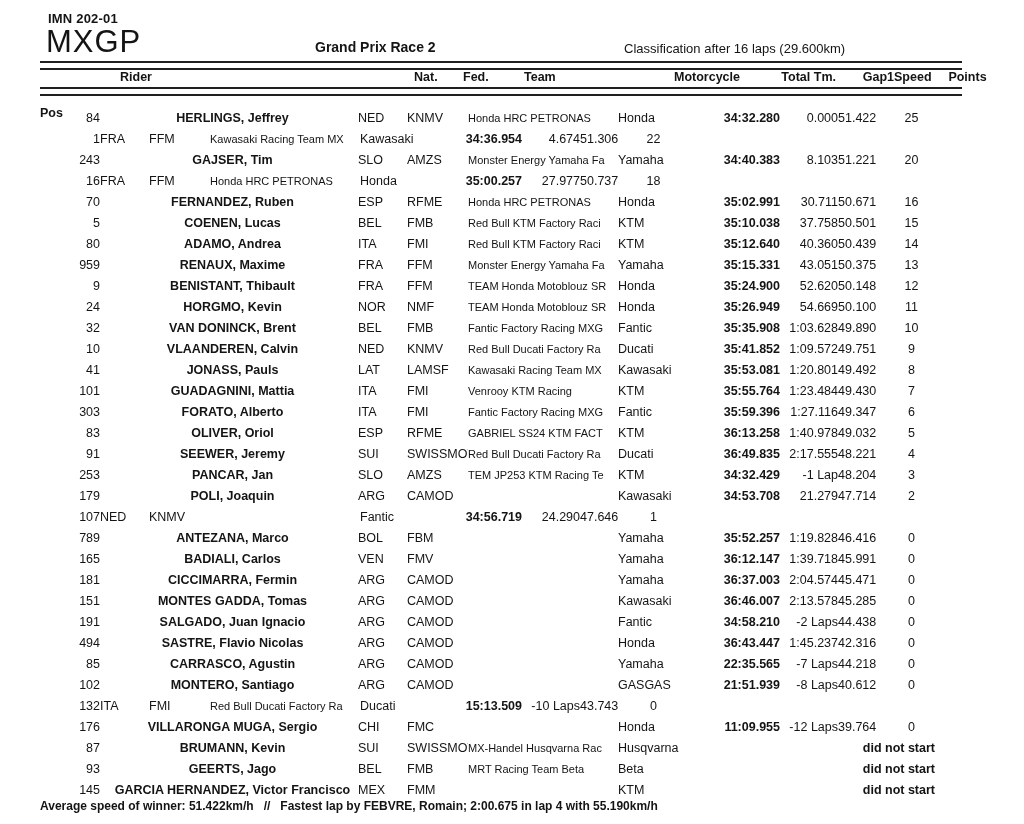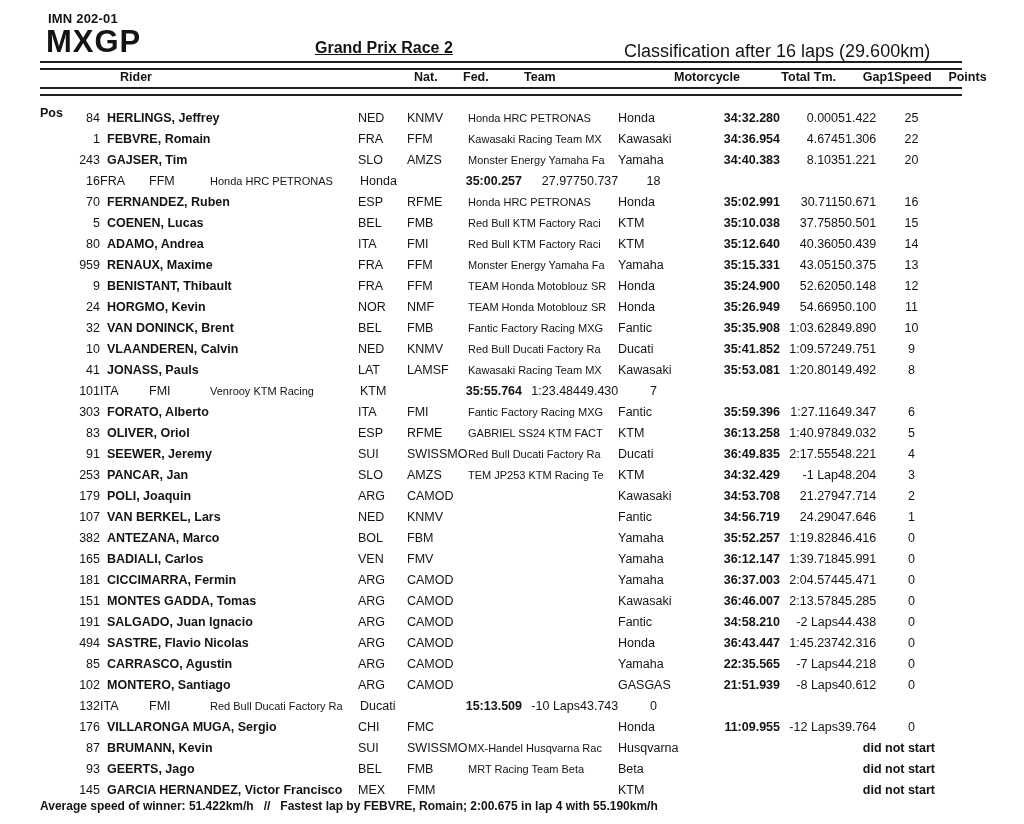--- a/index.html
+++ b/index.html
@@ -5,33 +5,33 @@
   html,body{margin:0;padding:0;background:#e9e9e9;}
   .page{
     position:relative;
     width:1024px;height:824px;
     background:#ffffff;
     font-family:"Liberation Sans","DejaVu Sans",sans-serif;
     color:#141414;
     overflow:hidden;
   }
   .event-code{position:absolute;left:48px;top:11px;font-size:13px;font-weight:bold;letter-spacing:.2px;}
-  .category{position:absolute;left:46px;top:24px;font-size:31px;font-weight:bold;letter-spacing:1px;}
-  .race-title{position:absolute;left:315px;top:39px;font-size:16px;font-weight:bold;text-decoration:underline;}
-  .classification{position:absolute;left:624px;top:41px;font-size:18px;}
+  .category{position:absolute;left:46px;top:24px;font-size:31px;font-weight:normal;letter-spacing:1px;}
+  .race-title{position:absolute;left:315px;top:39px;font-size:14px;font-weight:bold;}
+  .classification{position:absolute;left:624px;top:41px;font-size:13px;}
   .rule{position:absolute;left:40px;width:922px;height:5px;border-top:2px solid #1f1f1f;border-bottom:2px solid #1f1f1f;}
   .rule-1{top:61px;}
   .rule-2{top:87px;}
   .header-row{position:absolute;left:40px;top:68px;display:flex;font-size:12.5px;font-weight:bold;line-height:18px;}
   .rows{position:absolute;left:40px;top:108px;}
   .row{display:flex;height:21px;line-height:21px;font-size:12.5px;white-space:nowrap;}
   .cell{overflow:hidden;white-space:nowrap;}
   .c-pos{width:24px;font-weight:bold;margin-top:36px;}
   .c-num{width:36px;text-align:right;}
-  .c-name{width:251px;padding-left:7px;font-weight:bold;}
+  .c-name{width:251px;padding-left:7px;font-weight:bold;text-align:center;}
   .c-nat{width:49px;}
   .c-fed{width:61px;}
   .c-team{width:150px;font-size:11px;}
   .c-bike{width:86px;}
   .c-total{width:76px;text-align:right;font-weight:bold;}
   .c-gap{width:58px;text-align:right;}
   .c-speed{width:50px;text-align:left;}
   .c-points{width:47px;text-align:center;}
   .c-status{width:231px;text-align:right;font-weight:bold;}
   .h-rider{width:294px;padding-left:56px;}
@@ -74,21 +74,20 @@
         <span class="cell c-team">Honda HRC PETRONAS</span>
         <span class="cell c-bike">Honda</span>
         <span class="cell c-total">34:32.280</span>
         <span class="cell c-gap">0.000</span>
         <span class="cell c-speed">51.422</span>
         <span class="cell c-points">25</span>
       </div>
       <div class="row">
         <span class="cell c-pos">2</span>
         <span class="cell c-num">1</span>
-        <span class="cell c-name">FEBVRE, Romain</span>
         <span class="cell c-nat">FRA</span>
         <span class="cell c-fed">FFM</span>
         <span class="cell c-team">Kawasaki Racing Team MX</span>
         <span class="cell c-bike">Kawasaki</span>
         <span class="cell c-total">34:36.954</span>
         <span class="cell c-gap">4.674</span>
         <span class="cell c-speed">51.306</span>
         <span class="cell c-points">22</span>
       </div>
       <div class="row">
@@ -229,20 +228,21 @@
         <span class="cell c-team">Kawasaki Racing Team MX</span>
         <span class="cell c-bike">Kawasaki</span>
         <span class="cell c-total">35:53.081</span>
         <span class="cell c-gap">1:20.801</span>
         <span class="cell c-speed">49.492</span>
         <span class="cell c-points">8</span>
       </div>
       <div class="row">
         <span class="cell c-pos">14</span>
         <span class="cell c-num">101</span>
+        <span class="cell c-name">GUADAGNINI, Mattia</span>
         <span class="cell c-nat">ITA</span>
         <span class="cell c-fed">FMI</span>
         <span class="cell c-team">Venrooy KTM Racing</span>
         <span class="cell c-bike">KTM</span>
         <span class="cell c-total">35:55.764</span>
         <span class="cell c-gap">1:23.484</span>
         <span class="cell c-speed">49.430</span>
         <span class="cell c-points">7</span>
       </div>
       <div class="row">
@@ -306,33 +306,32 @@
         <span class="cell c-team"></span>
         <span class="cell c-bike">Kawasaki</span>
         <span class="cell c-total">34:53.708</span>
         <span class="cell c-gap">21.279</span>
         <span class="cell c-speed">47.714</span>
         <span class="cell c-points">2</span>
       </div>
       <div class="row">
         <span class="cell c-pos">20</span>
         <span class="cell c-num">107</span>
-        <span class="cell c-name">VAN BERKEL, Lars</span>
         <span class="cell c-nat">NED</span>
         <span class="cell c-fed">KNMV</span>
         <span class="cell c-team"></span>
         <span class="cell c-bike">Fantic</span>
         <span class="cell c-total">34:56.719</span>
         <span class="cell c-gap">24.290</span>
         <span class="cell c-speed">47.646</span>
         <span class="cell c-points">1</span>
       </div>
       <div class="row">
         <span class="cell c-pos">21</span>
-        <span class="cell c-num">382</span>
+        <span class="cell c-num">789</span>
         <span class="cell c-name">ANTEZANA, Marco</span>
         <span class="cell c-nat">BOL</span>
         <span class="cell c-fed">FBM</span>
         <span class="cell c-team"></span>
         <span class="cell c-bike">Yamaha</span>
         <span class="cell c-total">35:52.257</span>
         <span class="cell c-gap">1:19.828</span>
         <span class="cell c-speed">46.416</span>
         <span class="cell c-points">0</span>
       </div>

